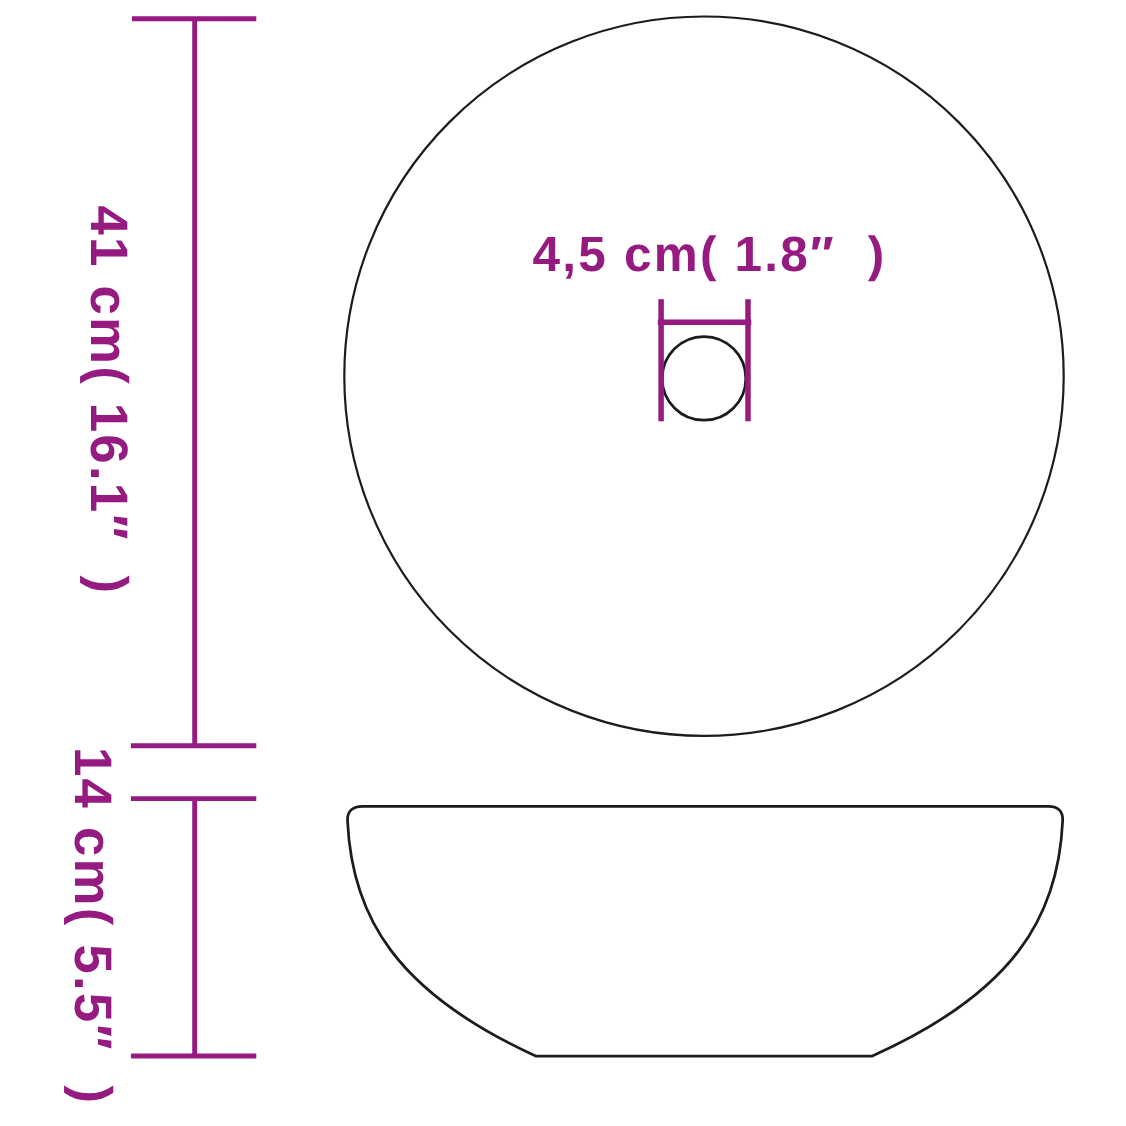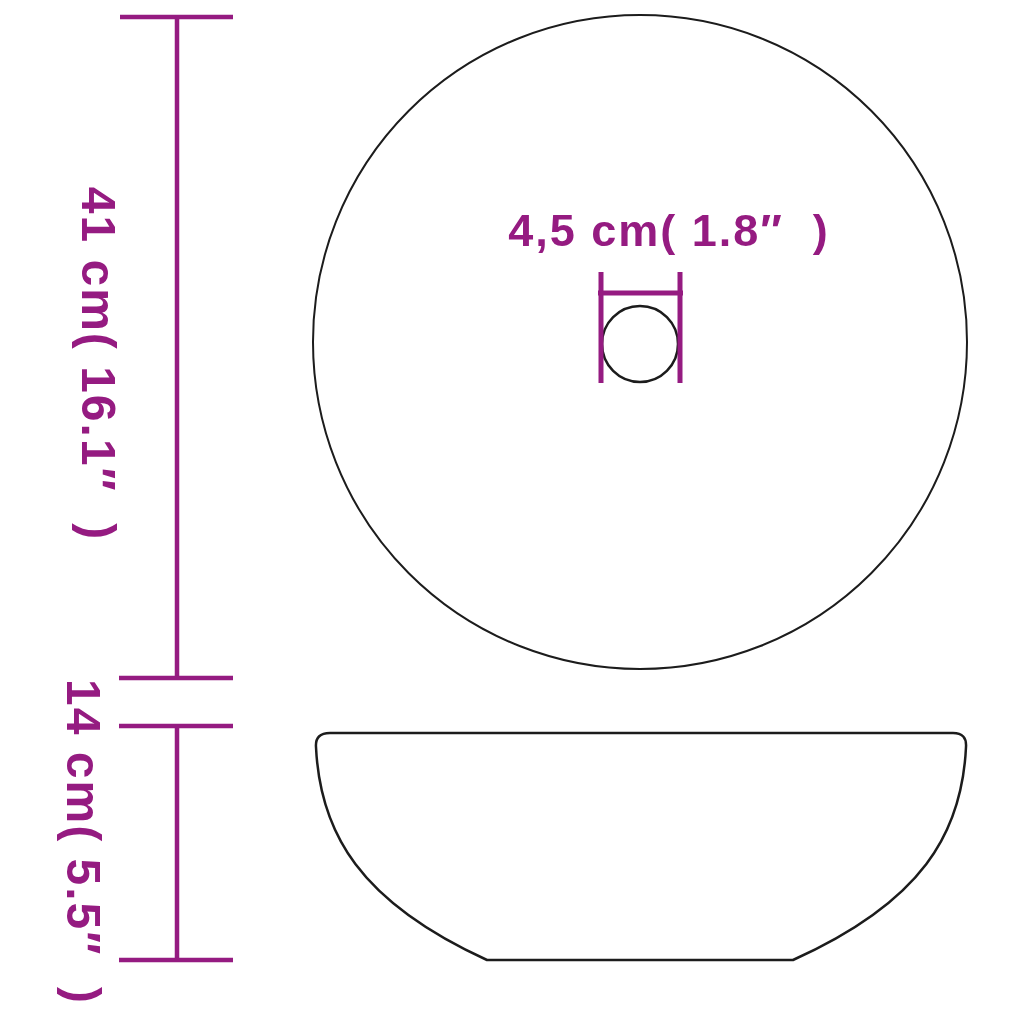--- a/index.html
+++ b/index.html
@@ -41,21 +41,21 @@
     width: 340px;
     height: 50px;
     left: -88px;
     top: 817px;
     font-size: 48px;
     transform: rotate(90deg);
   }
   .dim-label.horizontal-drain {
     width: 340px;
     height: 46px;
-    left: 499px;
+    left: 475px;
     top: 208px;
     font-size: 45px;
   }
 </style>
 </head>
 <body style="background: rgb(255, 255, 255);">
 
 <div class="canvas">
 
   <svg class="drawing" width="1024" height="1024" viewBox="0 0 1024 1024">

